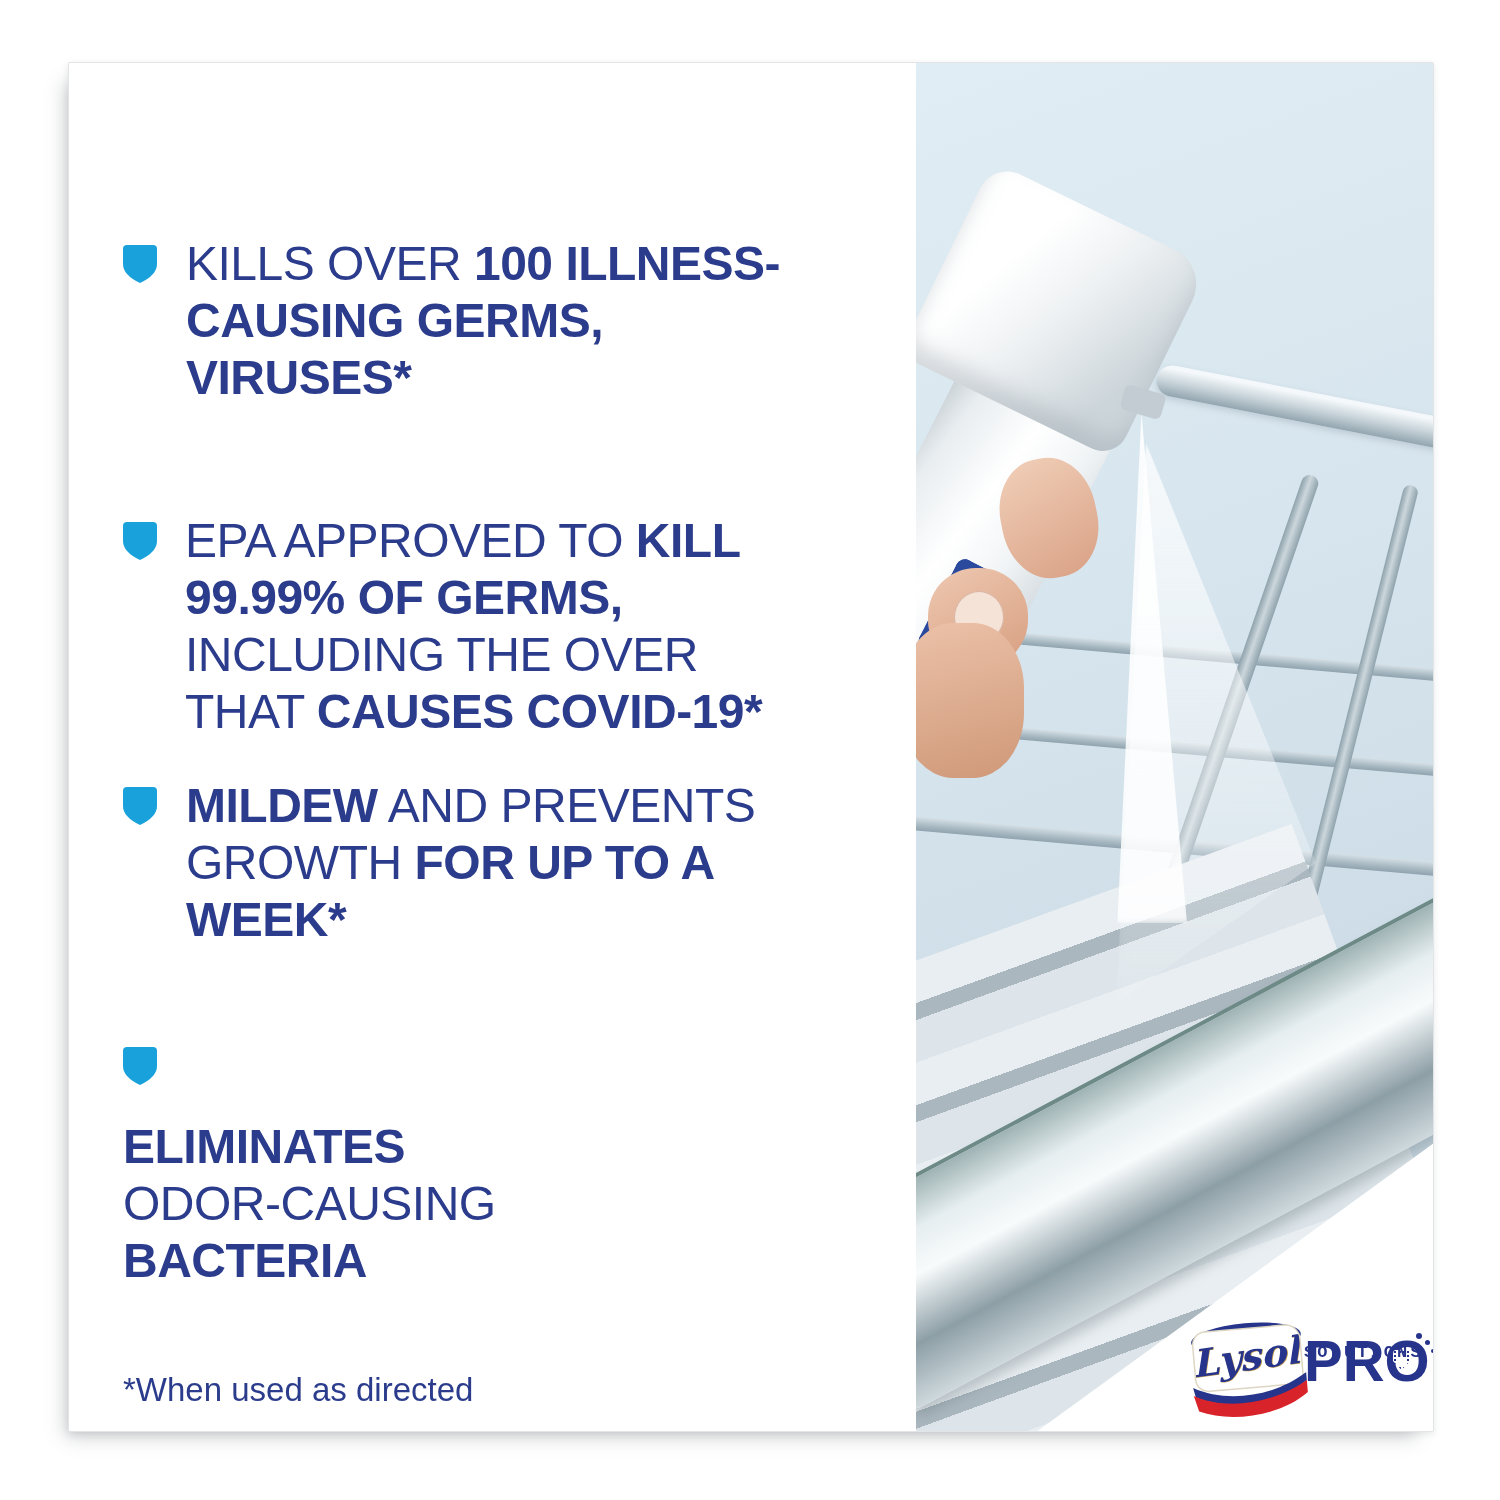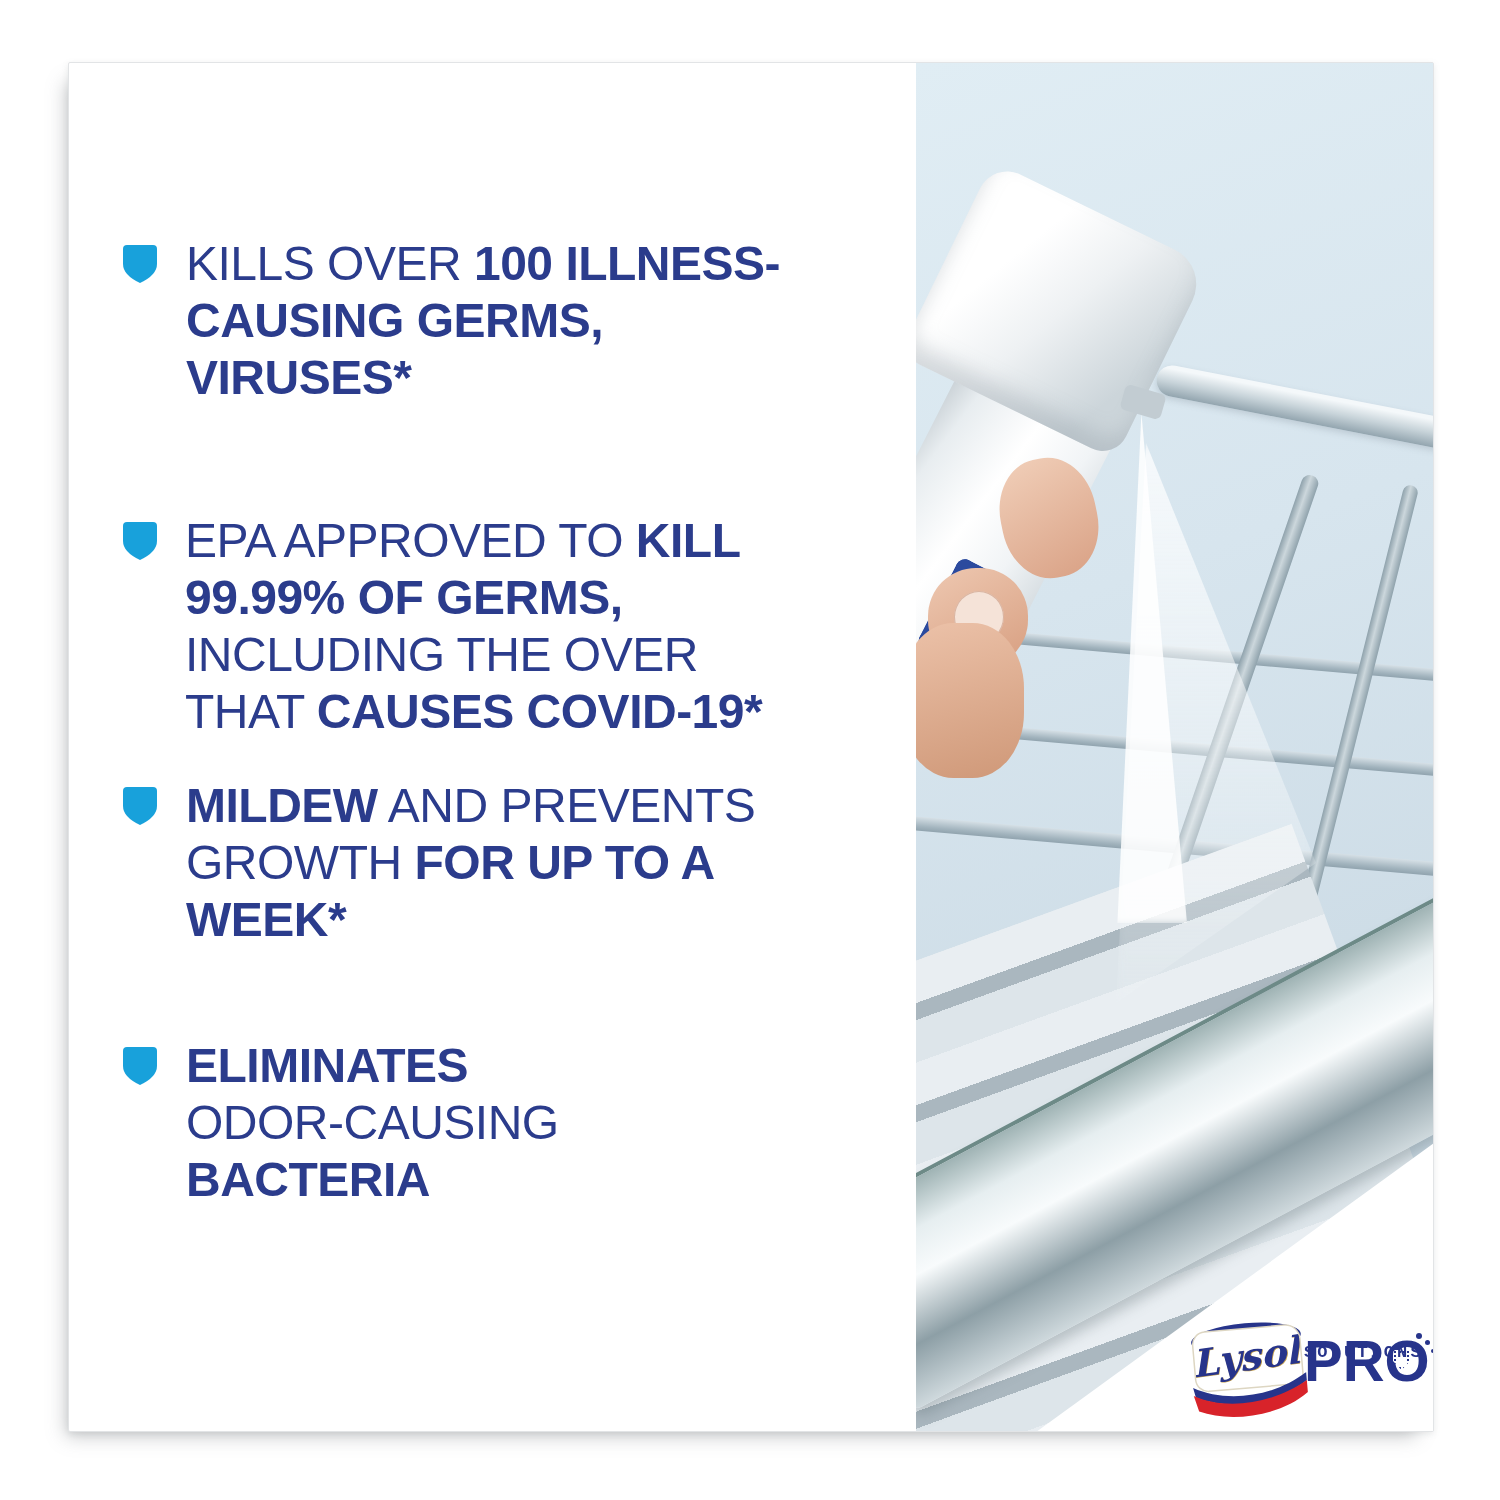--- a/index.html
+++ b/index.html
@@ -7,21 +7,21 @@
          font-family:"Liberation Sans", sans-serif;}
   
   .card{position:absolute;left:68px;top:62px;width:1364px;height:1368px;background:#ffffff;
         border:1px solid #e2e4e6;border-radius:2px;
         box-shadow:-10px 12px 18px -8px rgba(105,110,116,.38), 0 2px 6px rgba(120,125,130,.15);}
   
   .bullet{position:absolute;left:54px;display:flex;align-items:flex-start;gap:29px;width:800px;}
   .bullet:nth-of-type(1){top:172px;}
   .bullet:nth-of-type(2){top:449px;gap:28px;}
   .bullet:nth-of-type(3){top:714px;}
-  .bullet:nth-of-type(4){top:974px;}
+  .bullet:nth-of-type(4){top:974px;flex-direction:column;}
   .shield{flex:0 0 34px;margin-top:10px;}
   .bullet-text{color:#2b3c8c;font-size:48px;line-height:57px;letter-spacing:-0.5px;font-weight:400;}
   .bullet-text .bold{font-weight:700;}
   .footnote{position:absolute;left:54px;top:1308px;color:#2b3c8c;font-size:33px;font-weight:400;}
   
   .photo{position:absolute;left:847px;top:0;width:517px;height:1368px;overflow:hidden;}
   .photo *{position:absolute;}
   .wall{left:0;top:0;width:100%;height:100%;
         background:linear-gradient(160deg,#e0edf4 0%,#d7e5ee 38%,#cddce6 70%,#c3d2dd 100%);}
   .rail-thin{left:-30px;width:620px;height:12px;border-radius:6px;transform:rotate(5deg);
@@ -143,20 +143,21 @@
   </svg>
 </span>
           <div class="bullet-text">
             <div class="line"><span class="bold">ELIMINATES</span></div>
             <div class="line"><span class="">ODOR-CAUSING</span></div>
             <div class="line"><span class="bold">BACTERIA</span></div>
           </div>
         </div>
       </div>
 
+    <div class="footnote">*When used as directed</div>
 
     <div class="photo" title="hand spraying disinfectant onto a metal stair railing">
       <div class="wall"></div>
 
       <div class="rail-thin r1"></div>
       <div class="rail-thin r2"></div>
       <div class="rail-thin r3"></div>
       <div class="post p1"></div>
       <div class="post p2"></div>
       <div class="rail-top"></div>

